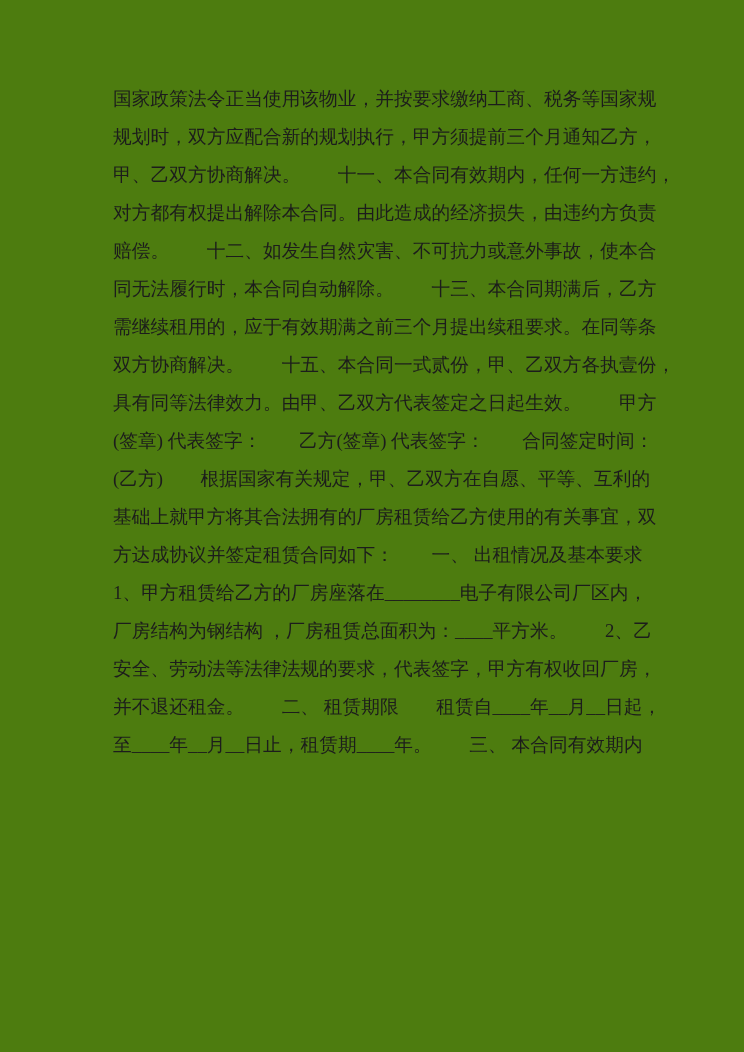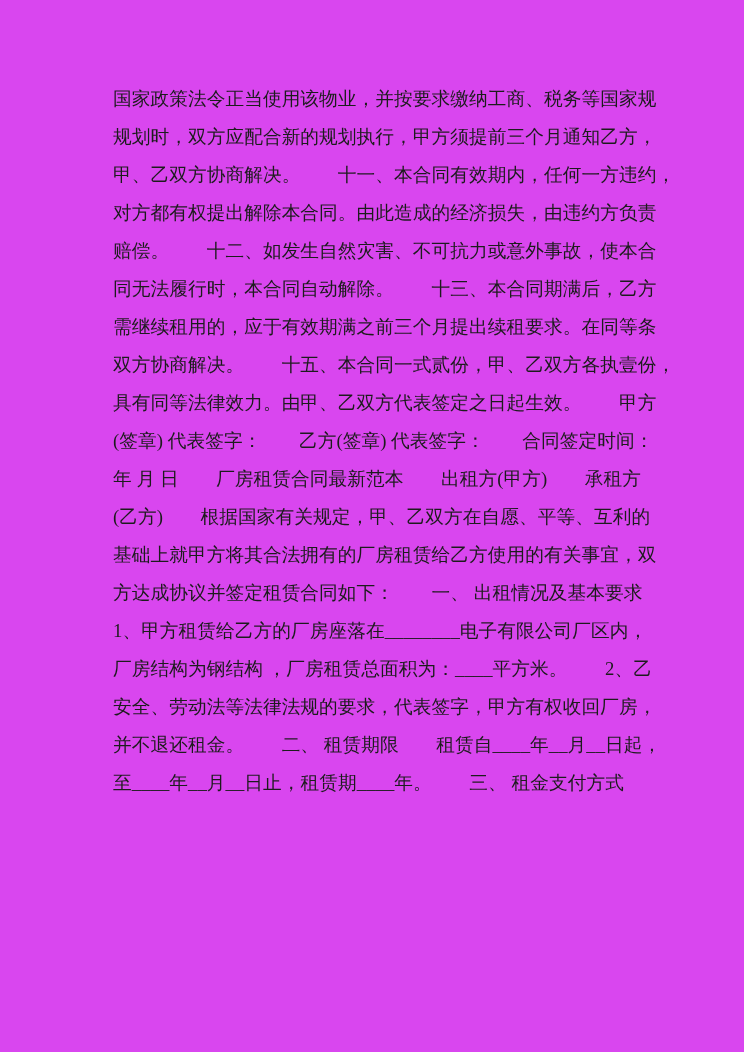--- a/index.html
+++ b/index.html
@@ -31,35 +31,34 @@
     height: 38px;
     color: #1c1c1c;
     white-space: pre;
     letter-spacing: 0.05px;
     font-weight: 400;
   }
 </style>
 </head>
 <body>
 
-<div class="page" style="background: #d946ef; text-decoration: underline;">
+<div class="page" style="background: #4d7c0f; text-decoration: underline;">
   <div class="text-block" style="color: rgb(28, 28, 28);">
       <div class="text-line">国家政策法令正当使用该物业，并按要求缴纳工商、税务等国家规</div>
       <div class="text-line">规划时，双方应配合新的规划执行，甲方须提前三个月通知乙方，</div>
       <div class="text-line">甲、乙双方协商解决。　　十一、本合同有效期内，任何一方违约，</div>
       <div class="text-line">对方都有权提出解除本合同。由此造成的经济损失，由违约方负责</div>
       <div class="text-line">赔偿。　　十二、如发生自然灾害、不可抗力或意外事故，使本合</div>
       <div class="text-line">同无法履行时，本合同自动解除。　　十三、本合同期满后，乙方</div>
       <div class="text-line">需继续租用的，应于有效期满之前三个月提出续租要求。在同等条</div>
       <div class="text-line">双方协商解决。　　十五、本合同一式贰份，甲、乙双方各执壹份，</div>
       <div class="text-line">具有同等法律效力。由甲、乙双方代表签定之日起生效。　　甲方</div>
       <div class="text-line">(签章) 代表签字：　　乙方(签章) 代表签字：　　合同签定时间：</div>
-      <div class="text-line">年 月 日　　厂房租赁合同最新范本　　出租方(甲方)　　承租方</div>
       <div class="text-line">(乙方)　　根据国家有关规定，甲、乙双方在自愿、平等、互利的</div>
       <div class="text-line">基础上就甲方将其合法拥有的厂房租赁给乙方使用的有关事宜，双</div>
       <div class="text-line">方达成协议并签定租赁合同如下：　　一、 出租情况及基本要求</div>
       <div class="text-line">1、甲方租赁给乙方的厂房座落在________电子有限公司厂区内，</div>
       <div class="text-line">厂房结构为钢结构 ，厂房租赁总面积为：____平方米。　　2、乙</div>
       <div class="text-line">安全、劳动法等法律法规的要求，代表签字，甲方有权收回厂房，</div>
       <div class="text-line">并不退还租金。　　二、 租赁期限　　租赁自____年__月__日起，</div>
-      <div class="text-line">至____年__月__日止，租赁期____年。　　三、 租金支付方式</div>
+      <div class="text-line">至____年__月__日止，租赁期____年。　　三、 本合同有效期内</div>
     </div>
 </div>
 
 </body></html>

